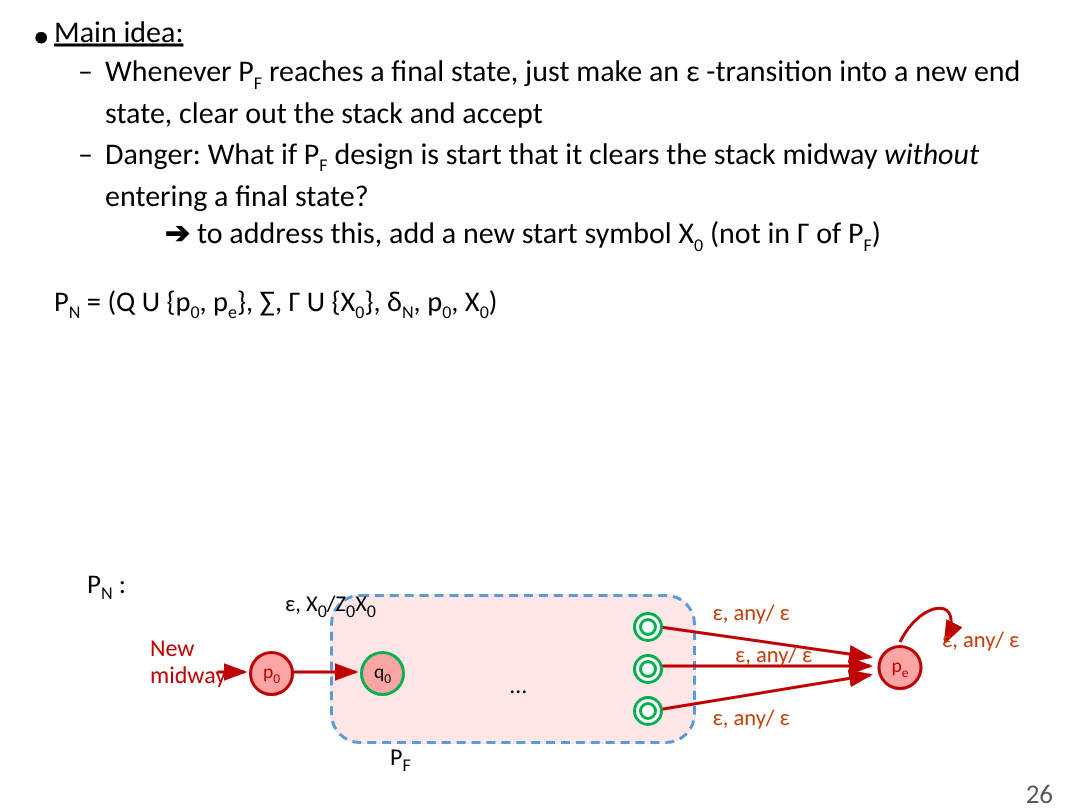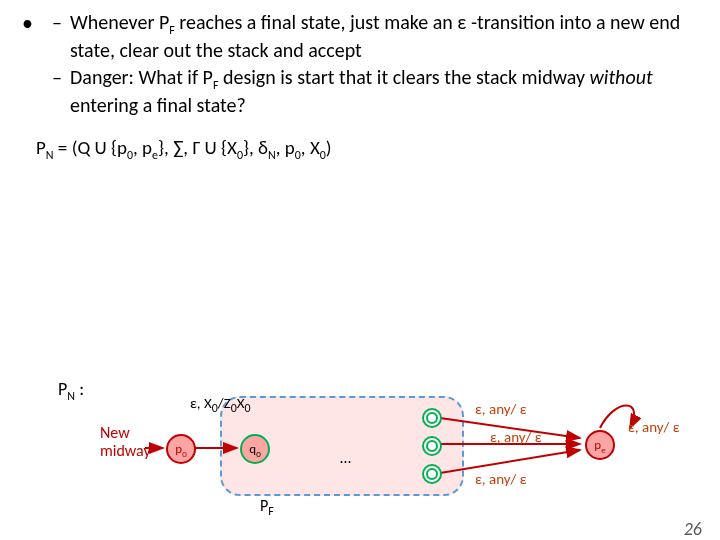--- a/index.html
+++ b/index.html
@@ -138,48 +138,51 @@
     width: 8px; height: 8px;
     border: 2px solid #00b050;
     border-radius: 50%;
   }
   .page-num {
     position: absolute;
     right: 18px;
     bottom: 10px;
     font-size: 18px;
     color: #595959;
-    font-style: italic;
   }
   svg.arrows {
     position: absolute;
     left: 0; top: 0;
     width: 650px; height: 150px;
     overflow: visible;
   }
 </style>
 </head>
 <body>
 
 <div class="slide">
 
 
 
   <div class="main-idea">
     <span class="bullet">•</span>
+    <span class="main-idea-label">Main idea:</span>
   </div>
 
   <div class="sub-bullet" style="margin-right:30px;">
     <span class="dash">–</span>
     <span>Whenever P</span><span class="sub">F</span><span> reaches a final state, just make an </span><span>ε</span><span> -transition into a new end state, clear out the stack and accept</span>
   </div>
 
   <div class="sub-bullet" style="margin-right:30px;">
     <span class="dash">–</span>
     <span>Danger: What if P</span><span class="sub">F</span><span> design is start that it clears the stack midway </span><i>without</i><span> entering a final state?</span>
+    <div class="arrow-line">
+      <span class="arrow-sym">➔</span><span> to address this, add a new start symbol X</span><span class="sub">0</span><span> (not in </span><span>Γ</span><span> of P</span><span class="sub">F</span><span>)</span>
+    </div>
   </div>
 
   <div class="pn-def">
     <span>P</span><span class="sub">N</span><span> = (Q U {p</span><span class="sub">0</span><span>, p</span><span class="sub">e</span><span>}, </span><span>∑</span><span>, </span><span>Γ</span><span> U {X</span><span class="sub">0</span><span>}, δ</span><span class="sub">N</span><span>, p</span><span class="sub">0</span><span>, X</span><span class="sub">0</span><span>)</span>
   </div>
 
   <div class="diag">
     <div class="pn-label">
       <span>P</span><span class="sub">N</span><span> :</span>
     </div>

